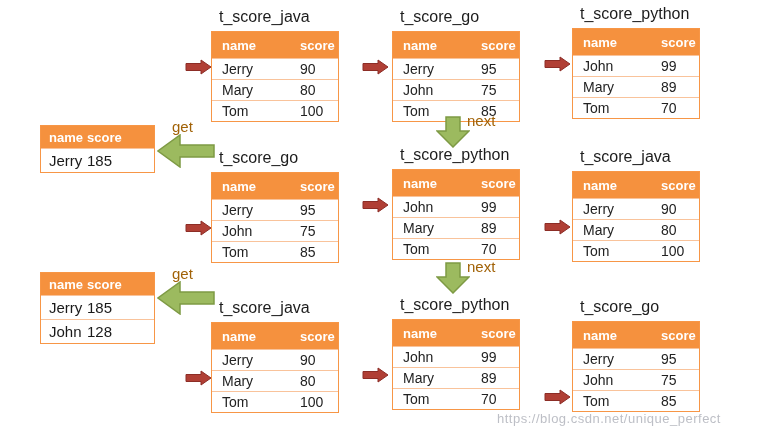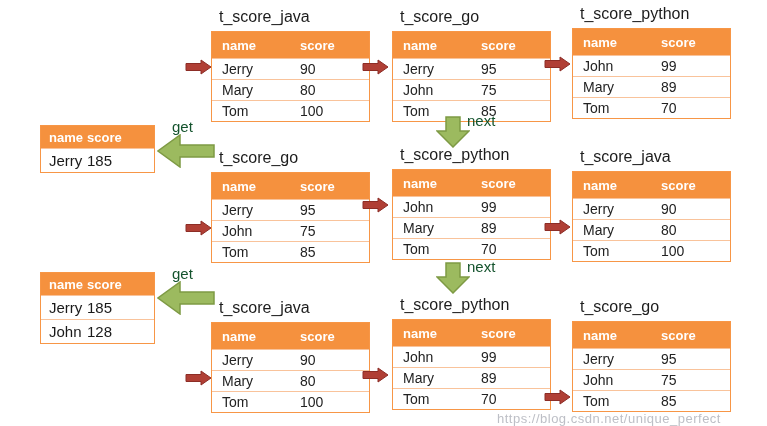--- a/index.html
+++ b/index.html
@@ -1,36 +1,36 @@
 <!DOCTYPE html>
 <html><head>
 <meta charset="utf-8">
 <style>
   html,body{margin:0;padding:0;background:#fff;font-family:"Liberation Sans",sans-serif;}
   .canvas{position:relative;width:767px;height:426px;background:#fff;overflow:hidden;}
 
   
-  .tgroup{position:absolute;width:159px;}
+  .tgroup{position:absolute;width:128px;}
   .ttitle{font-size:16px;color:#1c1c1c;padding-left:8px;height:26px;line-height:23px;white-space:nowrap;}
   .stable{border:1.5px solid #F79646;background:#fff;box-sizing:border-box;}
   .thead{display:flex;align-items:center;background:#F5913E;color:#fff;font-size:13px;font-weight:bold;height:26px;}
   .thead .hc1{width:78px;padding-left:10px;}
   .trow{display:flex;align-items:center;height:20px;font-size:14px;color:#222;border-top:1px solid #F9C39B;background:#fff;}
   .trow .c1{width:78px;padding-left:10px;}
 
   
   .rgroup{position:absolute;width:115px;}
   .rtable{border:1.5px solid #F79646;background:#fff;box-sizing:border-box;}
   .rhead{display:flex;align-items:center;background:#F5913E;color:#fff;font-size:13px;font-weight:bold;height:22px;}
   .rhead .hc1{width:38px;padding-left:8px;}
   .rrow{display:flex;align-items:center;height:23px;font-size:15px;color:#1a1a1a;border-top:1px solid #F9C39B;}
   .rrow .c1{width:38px;padding-left:8px;}
 
   .arrow{position:absolute;line-height:0;}
-  .flabel{position:absolute;font-size:15px;color:#14532d;white-space:nowrap;}
+  .flabel{position:absolute;font-size:15px;color:#a16207;white-space:nowrap;}
   .watermark{position:absolute;left:497px;top:399px;font-size:13px;color:rgba(185,188,195,0.95);letter-spacing:0.5px;white-space:nowrap;margin-top:12px;}
 </style>
 </head>
 <body>
 
 <div class="canvas">
 
   <div class="tgroup" style="left:211px;top:5px">
     <div class="ttitle">t_score_java</div>
     <div class="stable">

